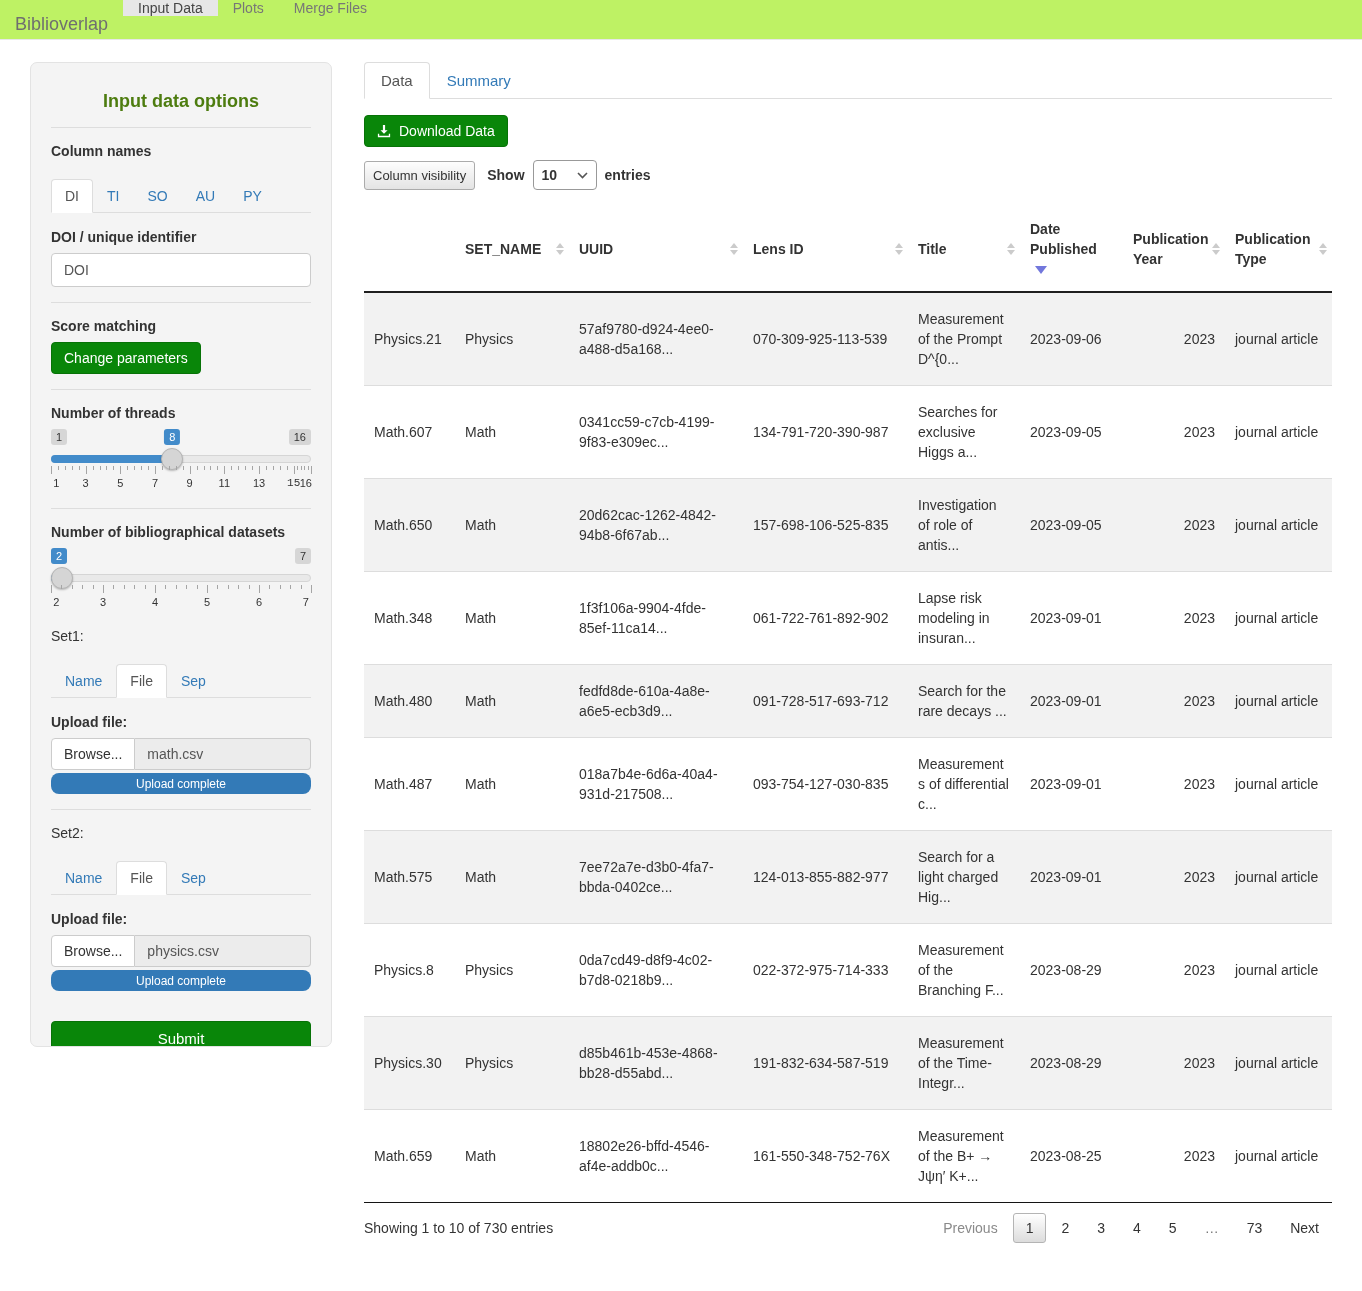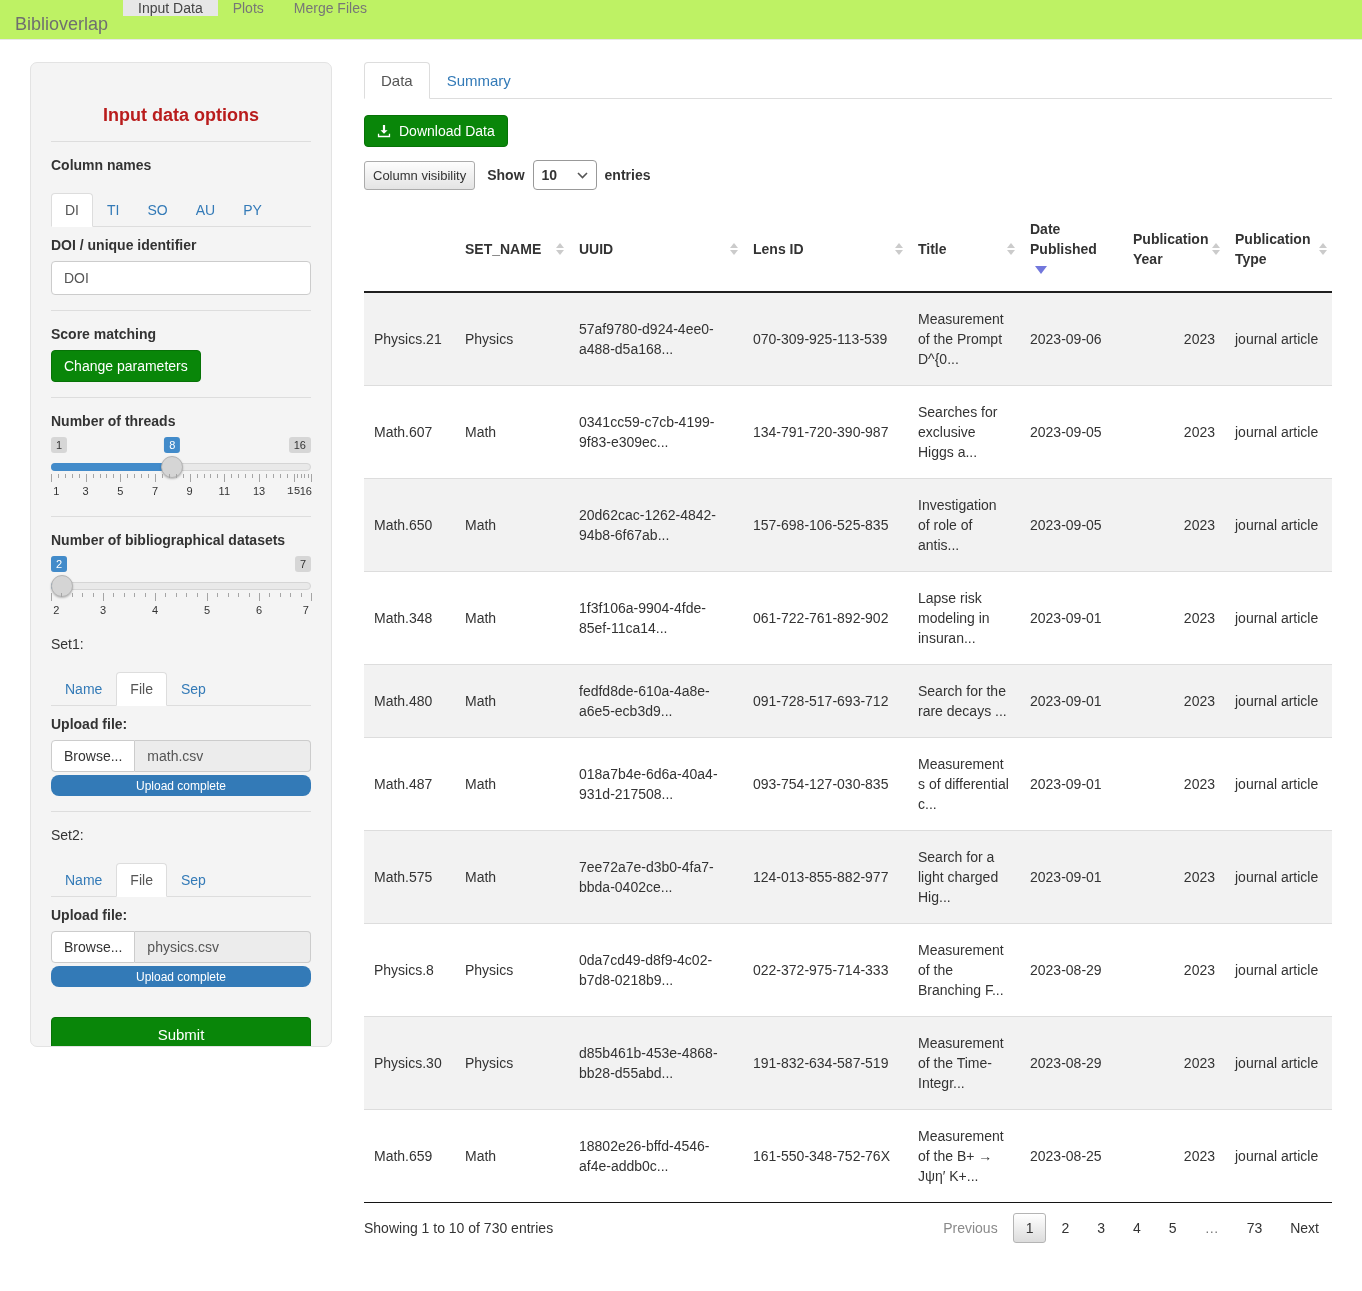--- a/index.html
+++ b/index.html
@@ -10,32 +10,32 @@
   .brand { padding:14px 15px; font-size:18px; color:#6f6f6f; display:flex; align-items:center; }
   .nav-tab { padding:0 15px; color:#777; display:flex; align-items:center; cursor:pointer; }
   .nav-tab.active { background:#e7e7e7; color:#444; }
 
   
   .page { display:flex; gap:32px; padding:22px 30px 0 30px; }
   .sidebar { width:302px; min-width:302px; background:#f4f4f4; border:1px solid #e3e3e3; border-radius:7px; padding:18px 20px; height:985px; overflow:hidden; }
   .main { flex:1; min-width:0; }
 
   
-  .panel-title { font-size:18px; font-weight:700; color:#b91c1c; text-align:center; margin:24px 0 4px; }
+  .panel-title { font-size:18px; font-weight:700; color:#4d7c0f; text-align:center; margin:10px 0 4px; }
   hr.divider { border:none; border-top:1px solid #ddd; margin:15px 0; }
   .control-label { font-weight:700; display:block; margin:2px 0 8px; }
   .plain-label { display:block; margin:2px 0 8px; }
 
   .tabs { display:flex; border-bottom:1px solid #ddd; }
   .tab { padding:8px 14px; color:#337ab7; cursor:pointer; border:1px solid transparent; border-radius:4px 4px 0 0; margin-bottom:-1px; }
   .tab.active { background:#fff; color:#555; border-color:#ddd; border-bottom-color:#fff; }
   .sidebar .tab { padding:8px 13px;margin-top:12px; }
 
   .text-input { width:100%; height:34px; border:1px solid #ccc; border-radius:4px; padding:6px 12px; color:#555; font-size:14px; background:#fff; }
-  .mt10 { margin-top:10px; }
+  .mt10 { margin-top:16px; }
 
   .btn-green { background:#098609; border:1px solid #077207; color:#fff; border-radius:4px; padding:7px 12px; font-size:14px; cursor:pointer; font-family:inherit; }
   .btn-submit { width:100%; padding:8px; font-size:15px; margin-top:30px; }
 
   
   .irs { position:relative; height:64px; margin-top:8px; }
   .irs-chip { position:absolute; top:0; font-size:11px; line-height:1.3; color:#333; background:rgba(0,0,0,0.12); padding:1px 5px; border-radius:3px; }
   .irs-min { left:0; } .irs-max { right:0; }
   .irs-single { position:absolute; top:0; font-size:11px; line-height:1.3; color:#fff; background:#428bca; padding:1px 5px; border-radius:3px; }
   .irs-line { position:absolute; top:26px; left:0; right:0; height:8px; background:#e9e9e9; border:1px solid #d5d5d5; border-radius:5px; cursor:pointer; }

